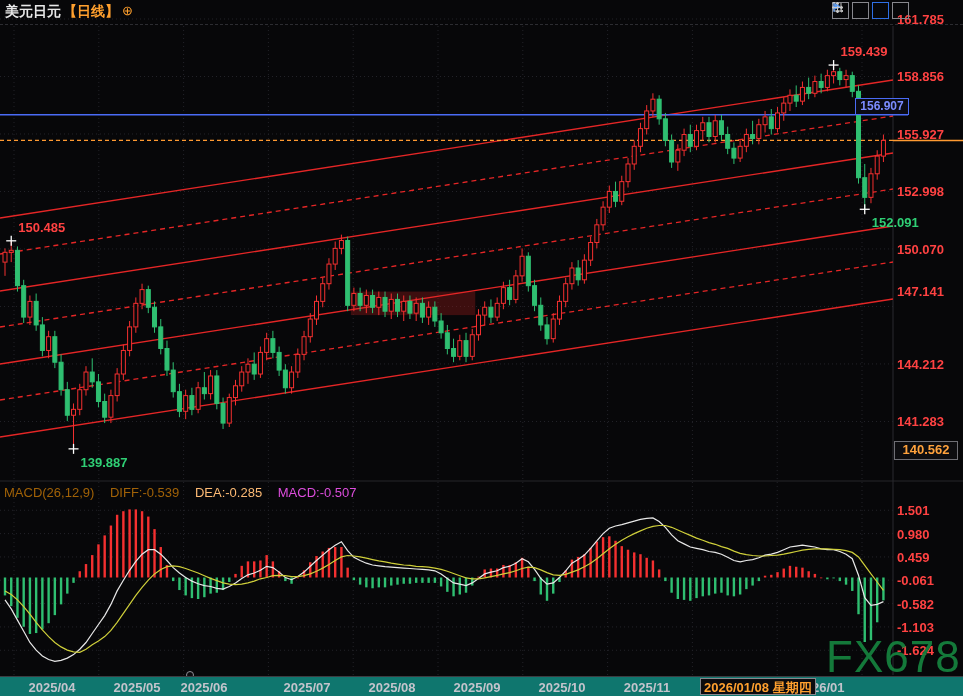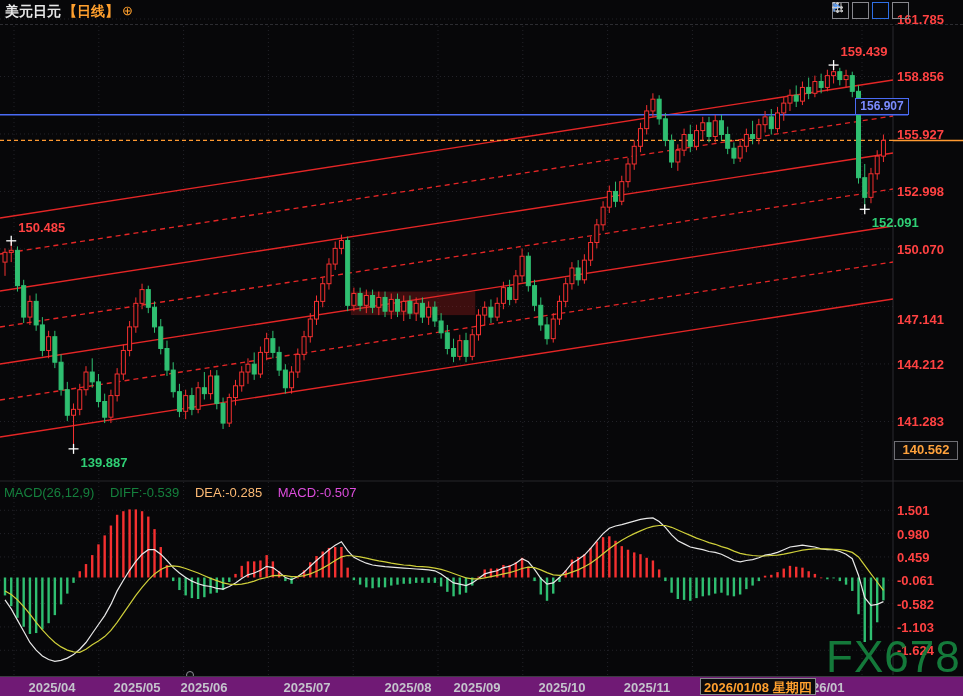--- a/index.html
+++ b/index.html
@@ -17,22 +17,22 @@
   .axlbl{position:absolute;left:897px;font:bold 13px "Liberation Sans",sans-serif;color:#ff4242;z-index:6;}
   .mred{color:#ff4242;} .mgreen{color:#2fcf75;}
   .bluebox{position:absolute;left:855px;width:52px;height:15px;border:1px solid #4a6bf5;
       color:#7b8cff;background:#0b0b14;text-align:center;line-height:15px;
       font:bold 12px "Liberation Sans",sans-serif;z-index:7;}
   .lastbox{position:absolute;left:894px;top:441px;width:62px;height:17px;border:1px solid #6f6f75;
       color:#ffa23c;background:#0d0d10;text-align:center;line-height:17px;
       font:bold 13px "Liberation Sans",sans-serif;z-index:7;}
   .macdrow{position:absolute;left:4px;top:485px;z-index:7;font:13px "Liberation Sans",sans-serif;}
   .macdrow span{margin-right:12px;}
-  .mwhite{color:#15803d;} .myellow{color:#fdba74;} .mmag{color:#dd4ddd;}
-  .xaxis{position:absolute;left:0;top:676px;width:963px;height:20px;background:#701a75;
+  .mwhite{color:#a16207;} .myellow{color:#fdba74;} .mmag{color:#dd4ddd;}
+  .xaxis{position:absolute;left:0;top:676px;width:963px;height:20px;background:#0f766e;
       border-top:1px solid #3c3c42;z-index:7;}
   .xlbl{position:absolute;top:3px;transform:translateX(-50%);
       font:bold 13px "Liberation Sans",sans-serif;color:#c4c4cc;}
   .datebox{position:absolute;left:700px;top:1px;height:15px;border:1px solid #87878d;
       padding:0 3px;line-height:15px;font:bold 13px "Liberation Sans",sans-serif;
       color:#ffa02e;background:#0b0b0e;z-index:8;}
   .partial{position:absolute;left:812px;top:3px;font:bold 13px "Liberation Sans",sans-serif;color:#c4c4cc;}
   .wm{position:absolute;left:826px;top:632px;z-index:9;font:44px "Liberation Sans",sans-serif;
       color:#15803d;opacity:0.95;letter-spacing:1px;}
   svg{position:absolute;left:0;top:0;z-index:1;}
@@ -549,21 +549,21 @@
         </svg>
     </span>
   </div>
 
   <div id="price-axis">
       <div class="axlbl" style="top: 12px;">161.785</div>
       <div class="axlbl" style="top: 69.4963px;">158.856</div>
       <div class="axlbl" style="top: 126.993px;">155.927</div>
       <div class="axlbl" style="top: 184.489px;">152.998</div>
       <div class="axlbl" style="top: 241.965px;">150.070</div>
-      <div class="axlbl" style="top: 312px;">147.141</div>
+      <div class="axlbl" style="top: 284px;">147.141</div>
       <div class="axlbl" style="top: 356.958px;">144.212</div>
       <div class="axlbl" style="top: 414.454px;">141.283</div>
     </div>
   <div id="macd-axis">
       <div class="axlbl" style="top: 503.255px;">1.501</div>
       <div class="axlbl" style="top: 526.596px;">0.980</div>
       <div class="axlbl" style="top: 549.937px;">0.459</div>
       <div class="axlbl" style="top: 573.233px;">-0.061</div>
       <div class="axlbl" style="top: 596.574px;">-0.582</div>
       <div class="axlbl" style="top: 619.914px;">-1.103</div>
@@ -584,21 +584,21 @@
     <span class="myellow">DEA:-0.285</span>
     <span class="mmag">MACD:-0.507</span>
   </div>
 
   <div class="xaxis">
     <div id="xlabels">
         <div class="xlbl" style="left: 52px;">2025/04</div>
         <div class="xlbl" style="left: 137px;">2025/05</div>
         <div class="xlbl" style="left: 204px;">2025/06</div>
         <div class="xlbl" style="left: 307px;">2025/07</div>
-        <div class="xlbl" style="left: 408px;">2025/08</div>
+        <div class="xlbl" style="left: 392px;">2025/08</div>
         <div class="xlbl" style="left: 477px;">2025/09</div>
         <div class="xlbl" style="left: 562px;">2025/10</div>
         <div class="xlbl" style="left: 647px;">2025/11</div>
       </div>
     <div class="datebox">2026/01/08 星期四</div>
     <div class="partial">26/01</div>
   </div>
 
   <div class="wm">FX678</div>
 </div>

